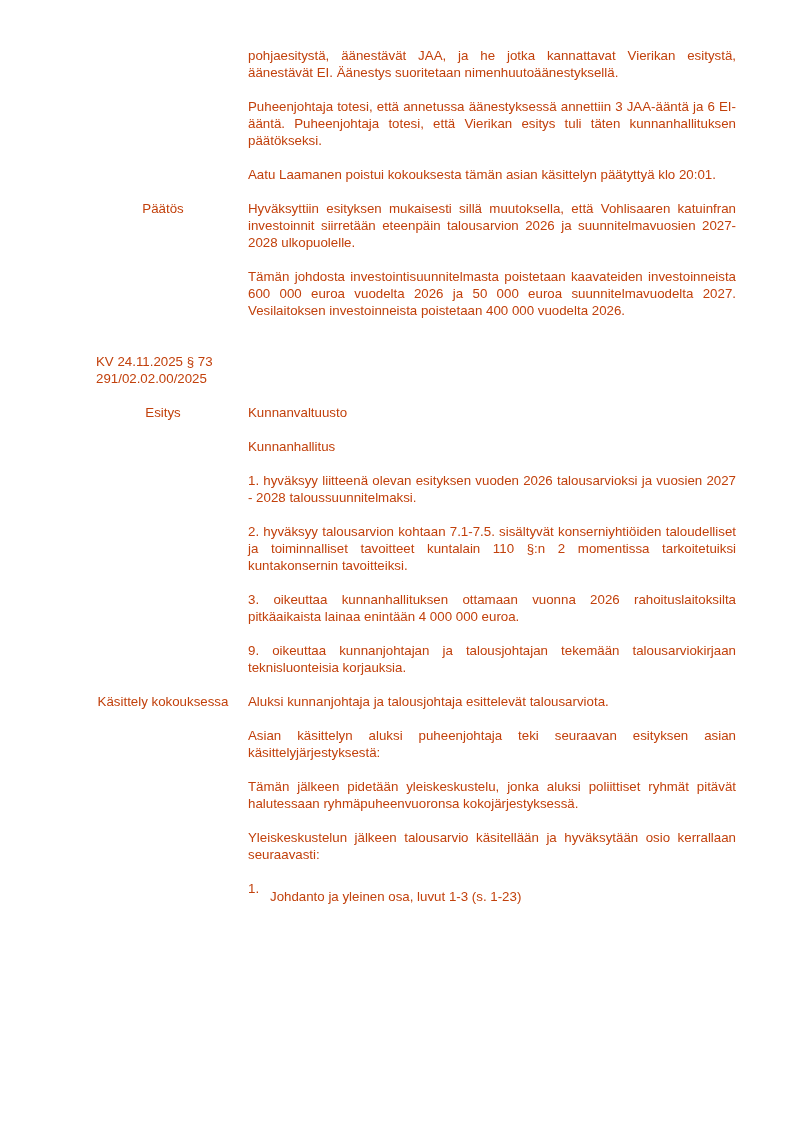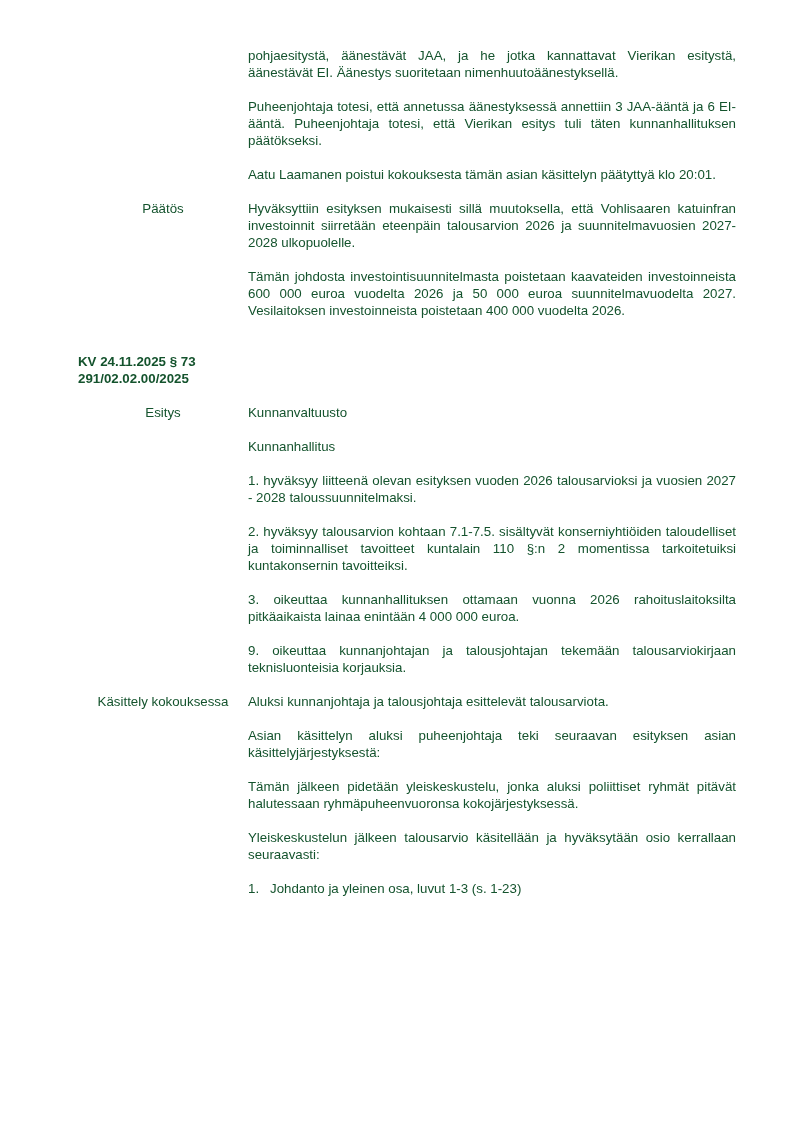--- a/index.html
+++ b/index.html
@@ -5,21 +5,21 @@
   html, body {
     margin: 0;
     padding: 0;
     background: #ffffff;
   }
   .page {
     position: relative;
     width: 794px;
     height: 1122px;
     background: #ffffff;
-    color: #14532d;
+    color: #c2410c;
     font-family: "Liberation Sans", "DejaVu Sans", sans-serif;
     font-size: 13.3px;
     line-height: 17px;
     overflow: hidden;
     box-sizing: border-box;
   }
   .content {
     box-sizing: border-box;
     padding: 47px 58px 0 78px;
     width: 100%;
@@ -34,35 +34,35 @@
     white-space: nowrap;
   }
   .body-col {
     width: 488px;
   }
   p.body-p {
     margin: 0 0 17px 0;
     text-align: justify;
   }
   .ref-block {
-    margin: 17px 0 17px 0; 
-    font-weight: bold;
+    margin: 17px 0 17px 18px; 
   }
   .ref-line {
     white-space: nowrap;
   }
   .list-item {
     display: flex;
     margin: 0 0 17px 0;
   }
   .list-marker {
     flex: 0 0 22px;
   }
   .list-text {
     flex: 1;
+    margin-top: 8px;
   }
 </style>
 </head>
 <body>
 
 <div class="page">
   <div class="content">
 
     <div class="row">
       <div class="label-col"></div>

